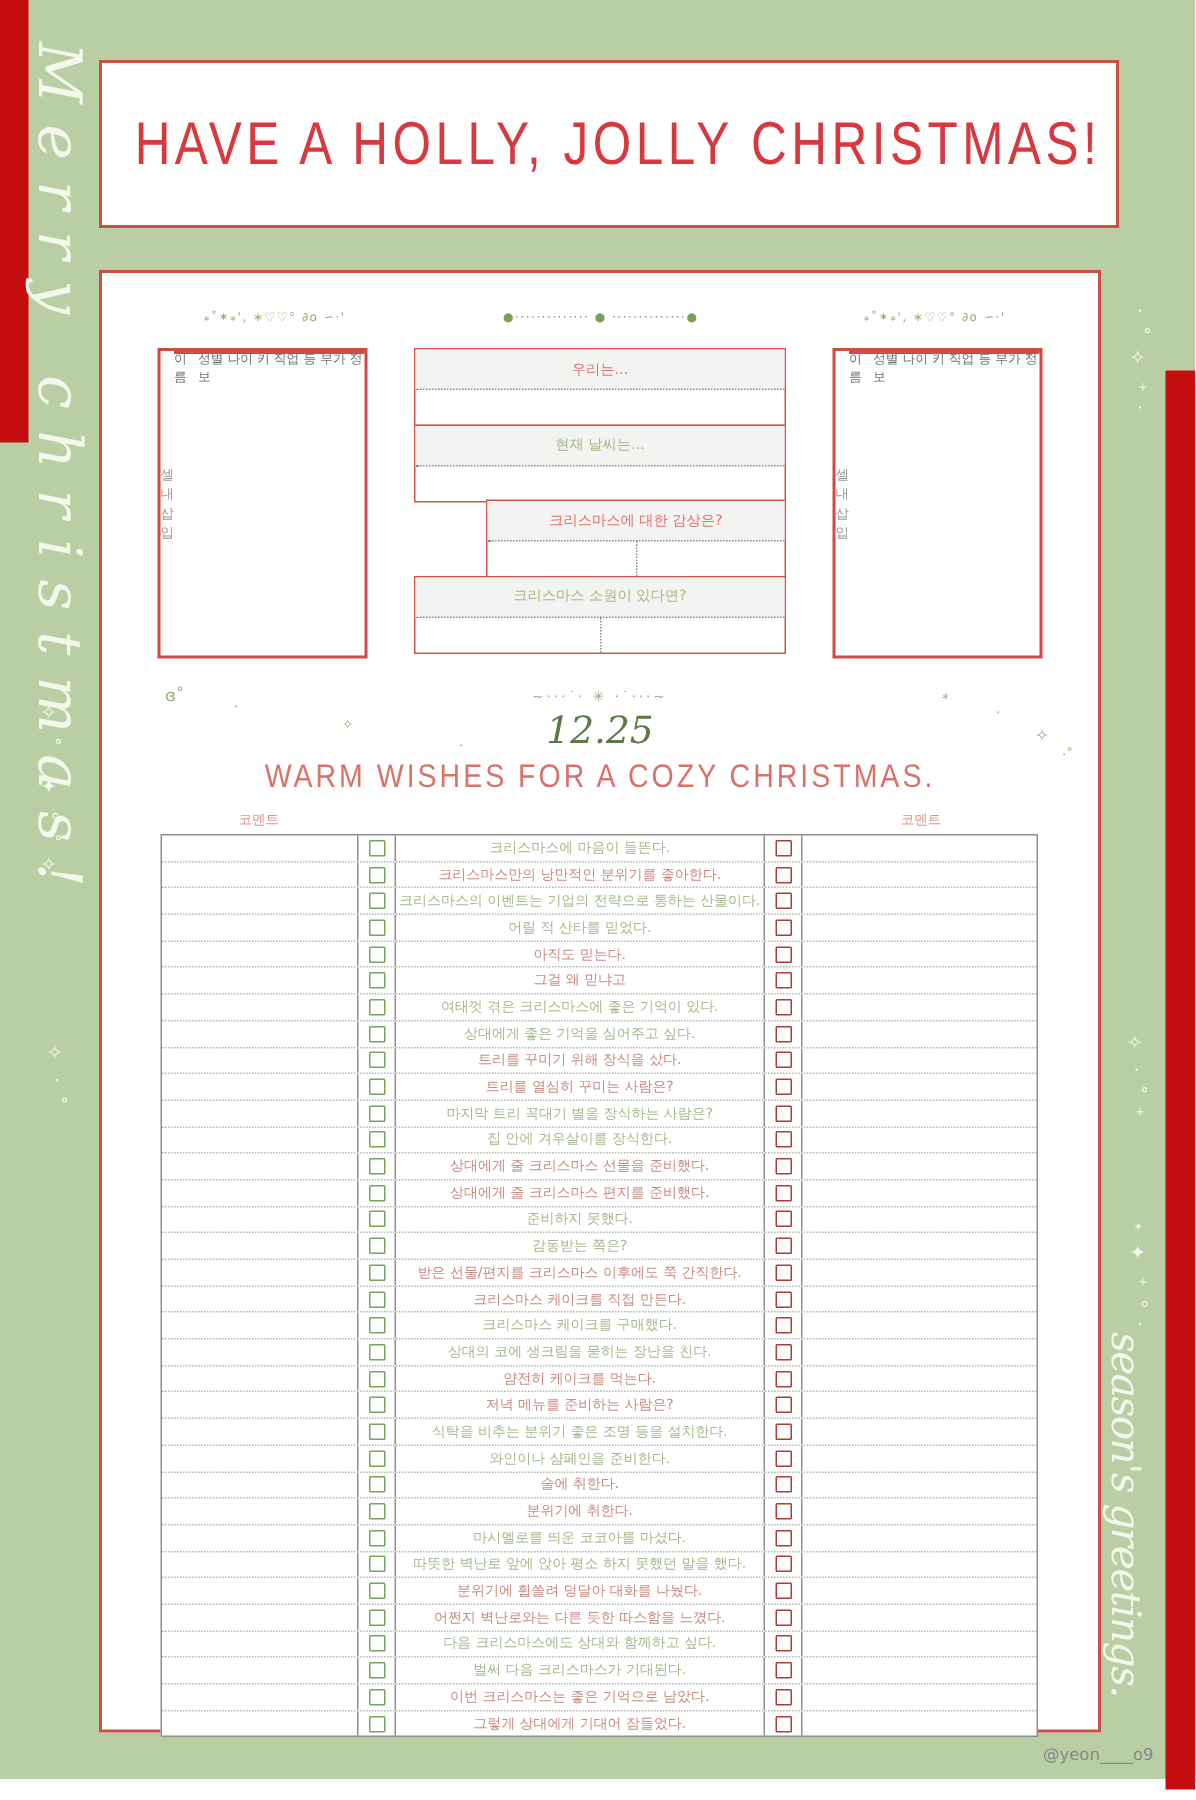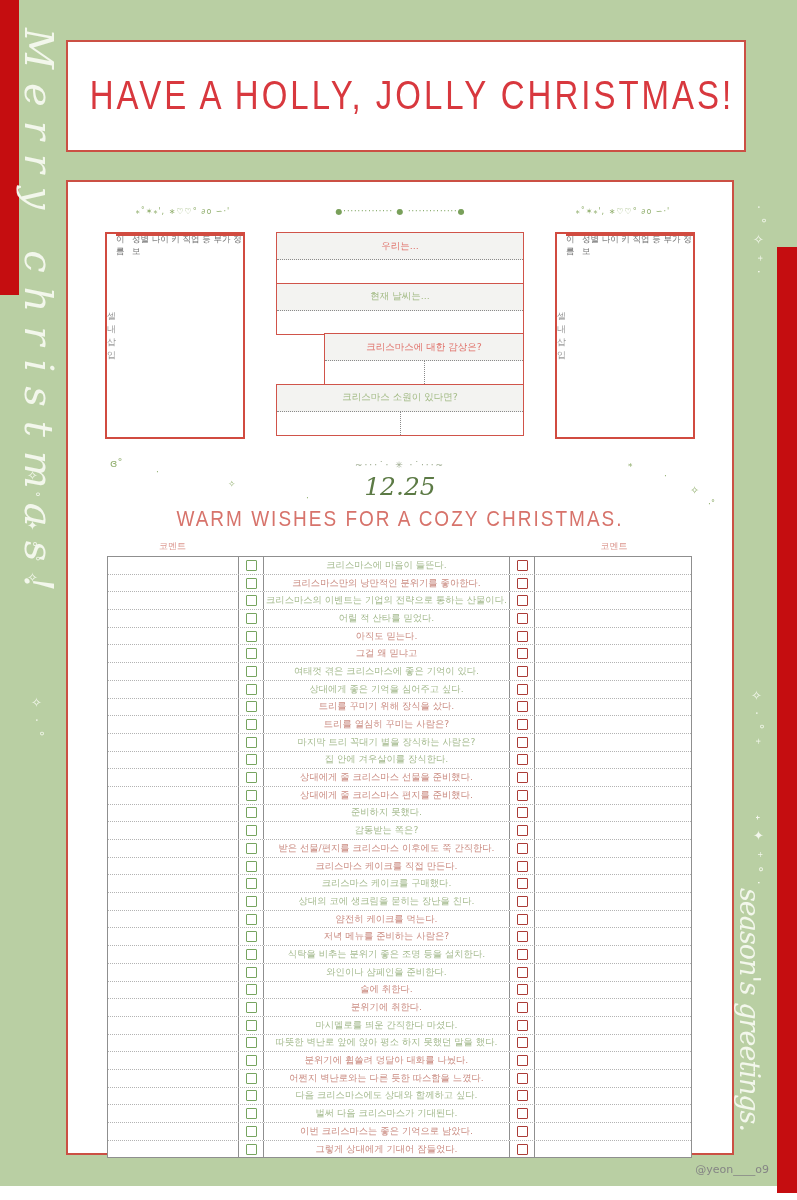--- a/index.html
+++ b/index.html
@@ -463,21 +463,21 @@
           <div class="cell cb">
             <span class="box r"></span>
           </div>
           <div class="cell"></div>
         </div>
         <div class="crow">
           <div class="cell"></div>
           <div class="cell cb">
             <span class="box g"></span>
           </div>
-          <div class="cell item green">마시멜로를 띄운 간직한다 마셨다.</div>
+          <div class="cell item green">마시멜로를 띄운 코코아를 마셨다.</div>
           <div class="cell cb">
             <span class="box r"></span>
           </div>
           <div class="cell"></div>
         </div>
         <div class="crow">
           <div class="cell"></div>
           <div class="cell cb">
             <span class="box g"></span>
           </div>

